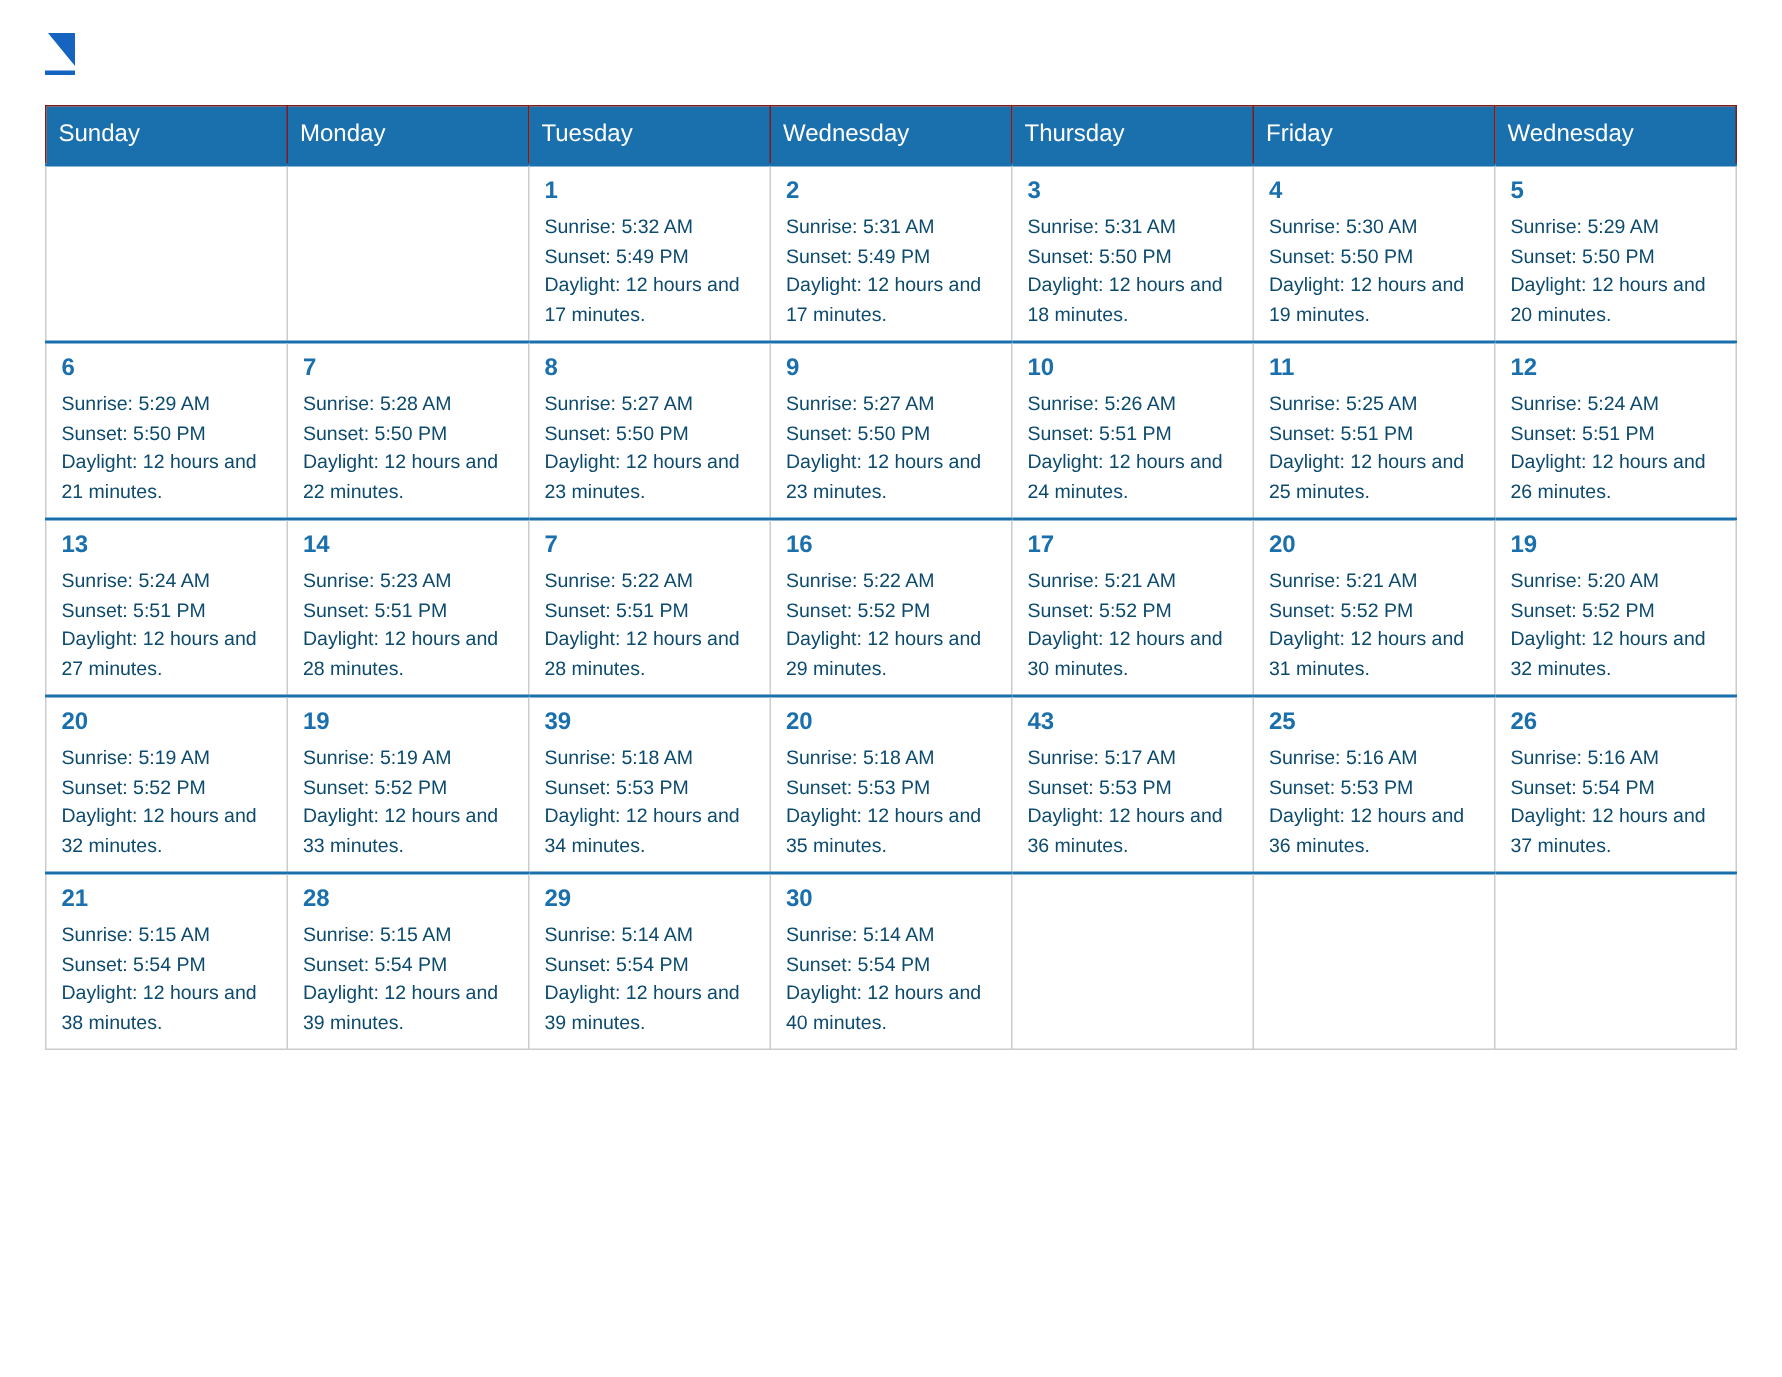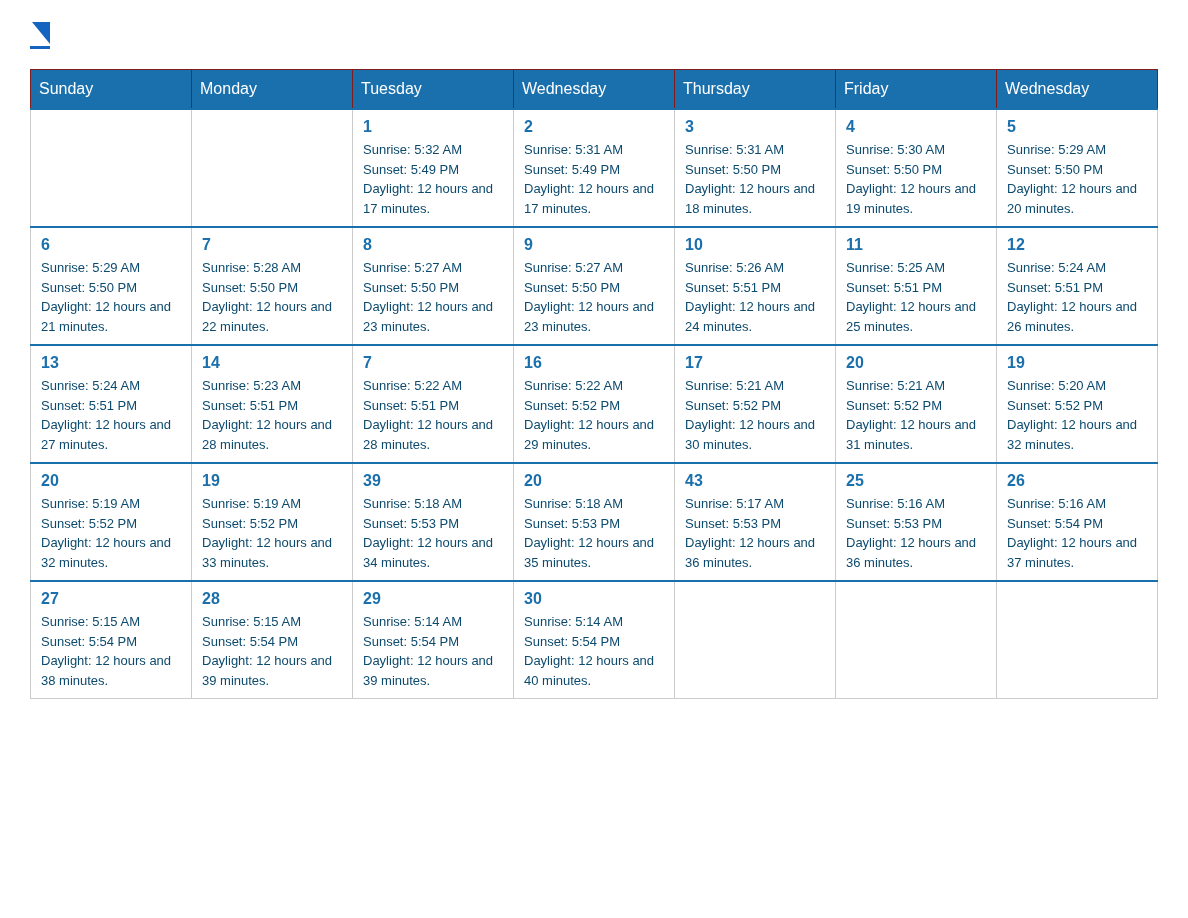--- a/index.html
+++ b/index.html
@@ -259,21 +259,21 @@
           <span class="day-number">25</span>
           <div class="day-info">Sunrise: 5:16 AM<br>Sunset: 5:53 PM<br>Daylight: 12 hours and 36 minutes.</div>
         </td>
         <td>
           <span class="day-number">26</span>
           <div class="day-info">Sunrise: 5:16 AM<br>Sunset: 5:54 PM<br>Daylight: 12 hours and 37 minutes.</div>
         </td>
       </tr>
       <tr>
         <td>
-          <span class="day-number">27</span>
+          <span class="day-number">21</span>
           <div class="day-info">Sunrise: 5:15 AM<br>Sunset: 5:54 PM<br>Daylight: 12 hours and 38 minutes.</div>
         </td>
         <td>
           <span class="day-number">28</span>
           <div class="day-info">Sunrise: 5:15 AM<br>Sunset: 5:54 PM<br>Daylight: 12 hours and 39 minutes.</div>
         </td>
         <td>
           <span class="day-number">29</span>
           <div class="day-info">Sunrise: 5:14 AM<br>Sunset: 5:54 PM<br>Daylight: 12 hours and 39 minutes.</div>
         </td>

